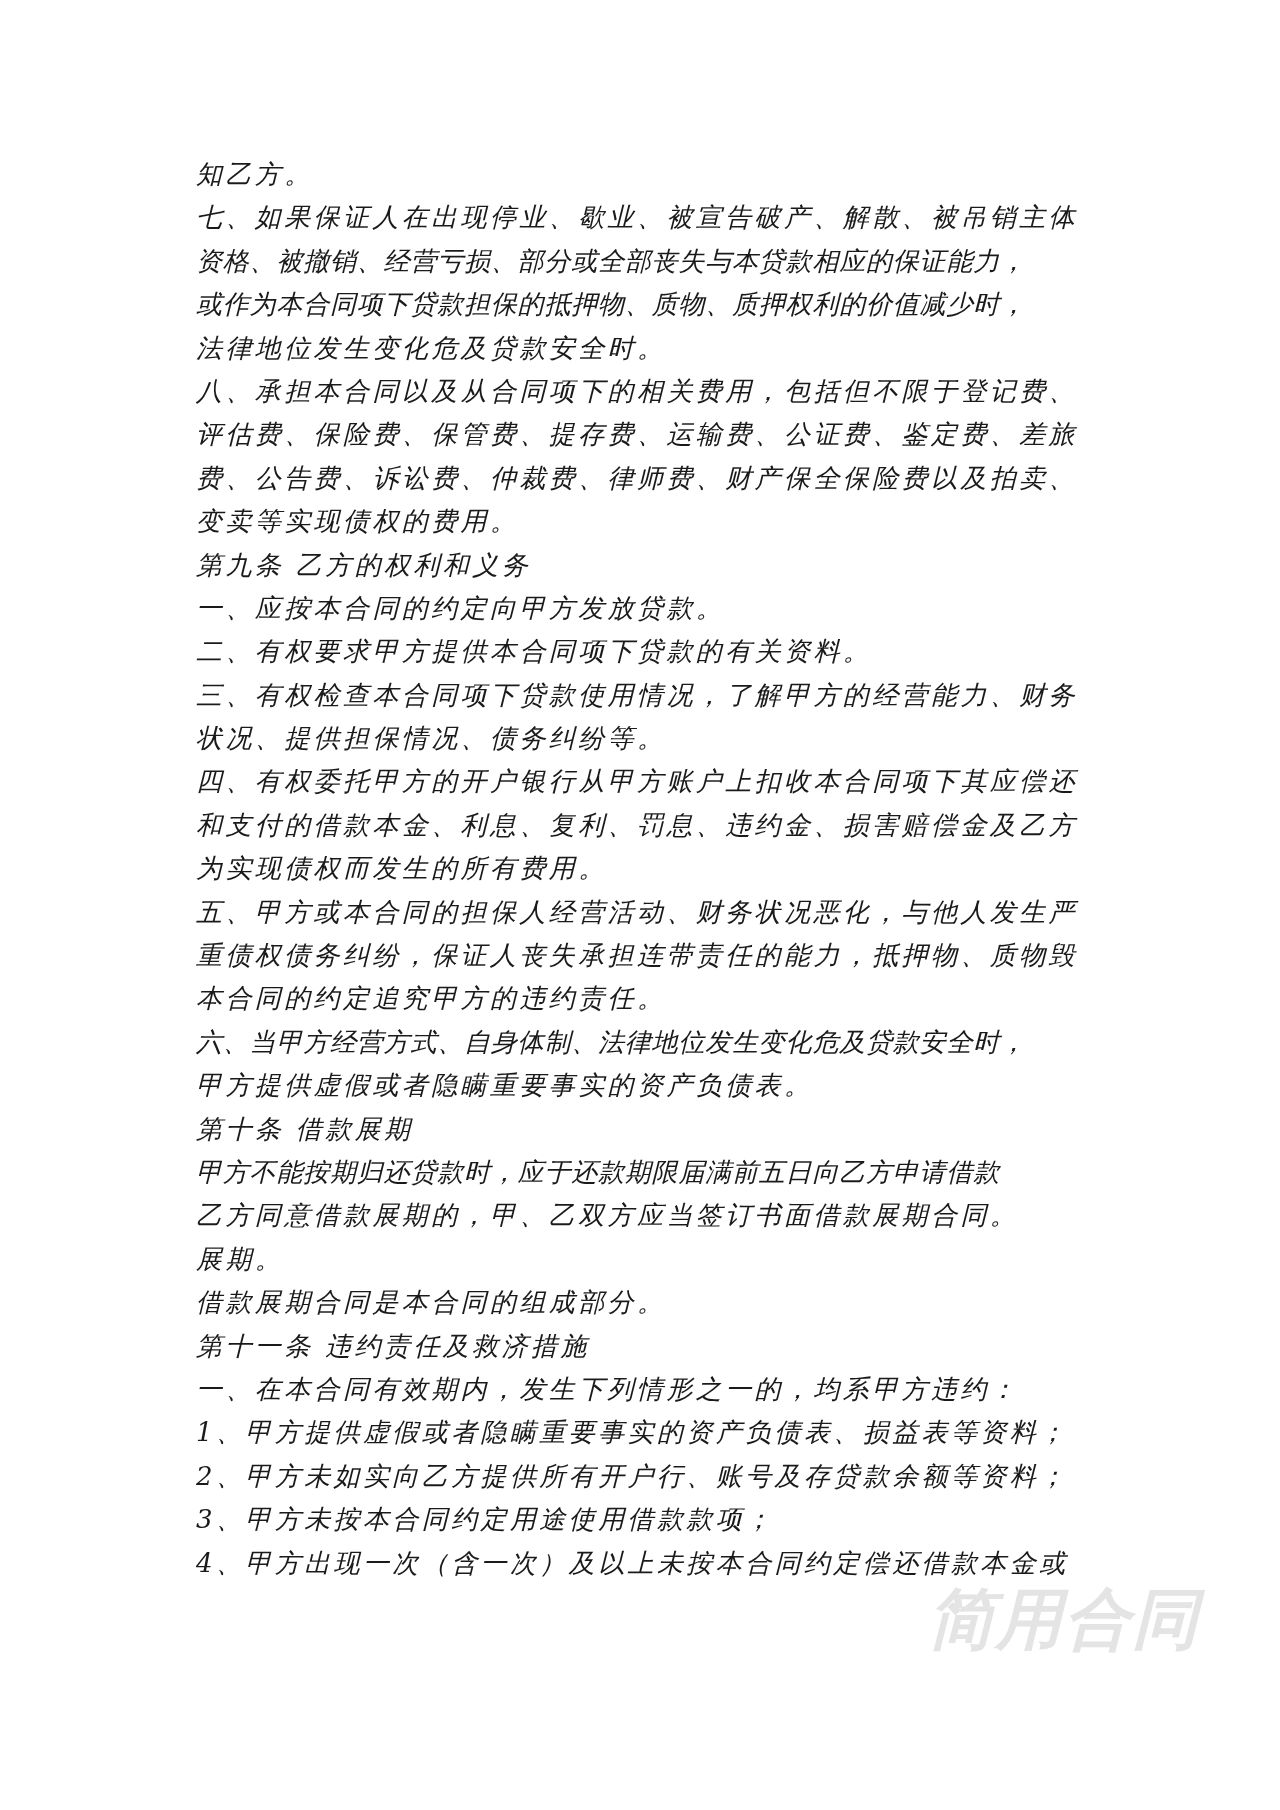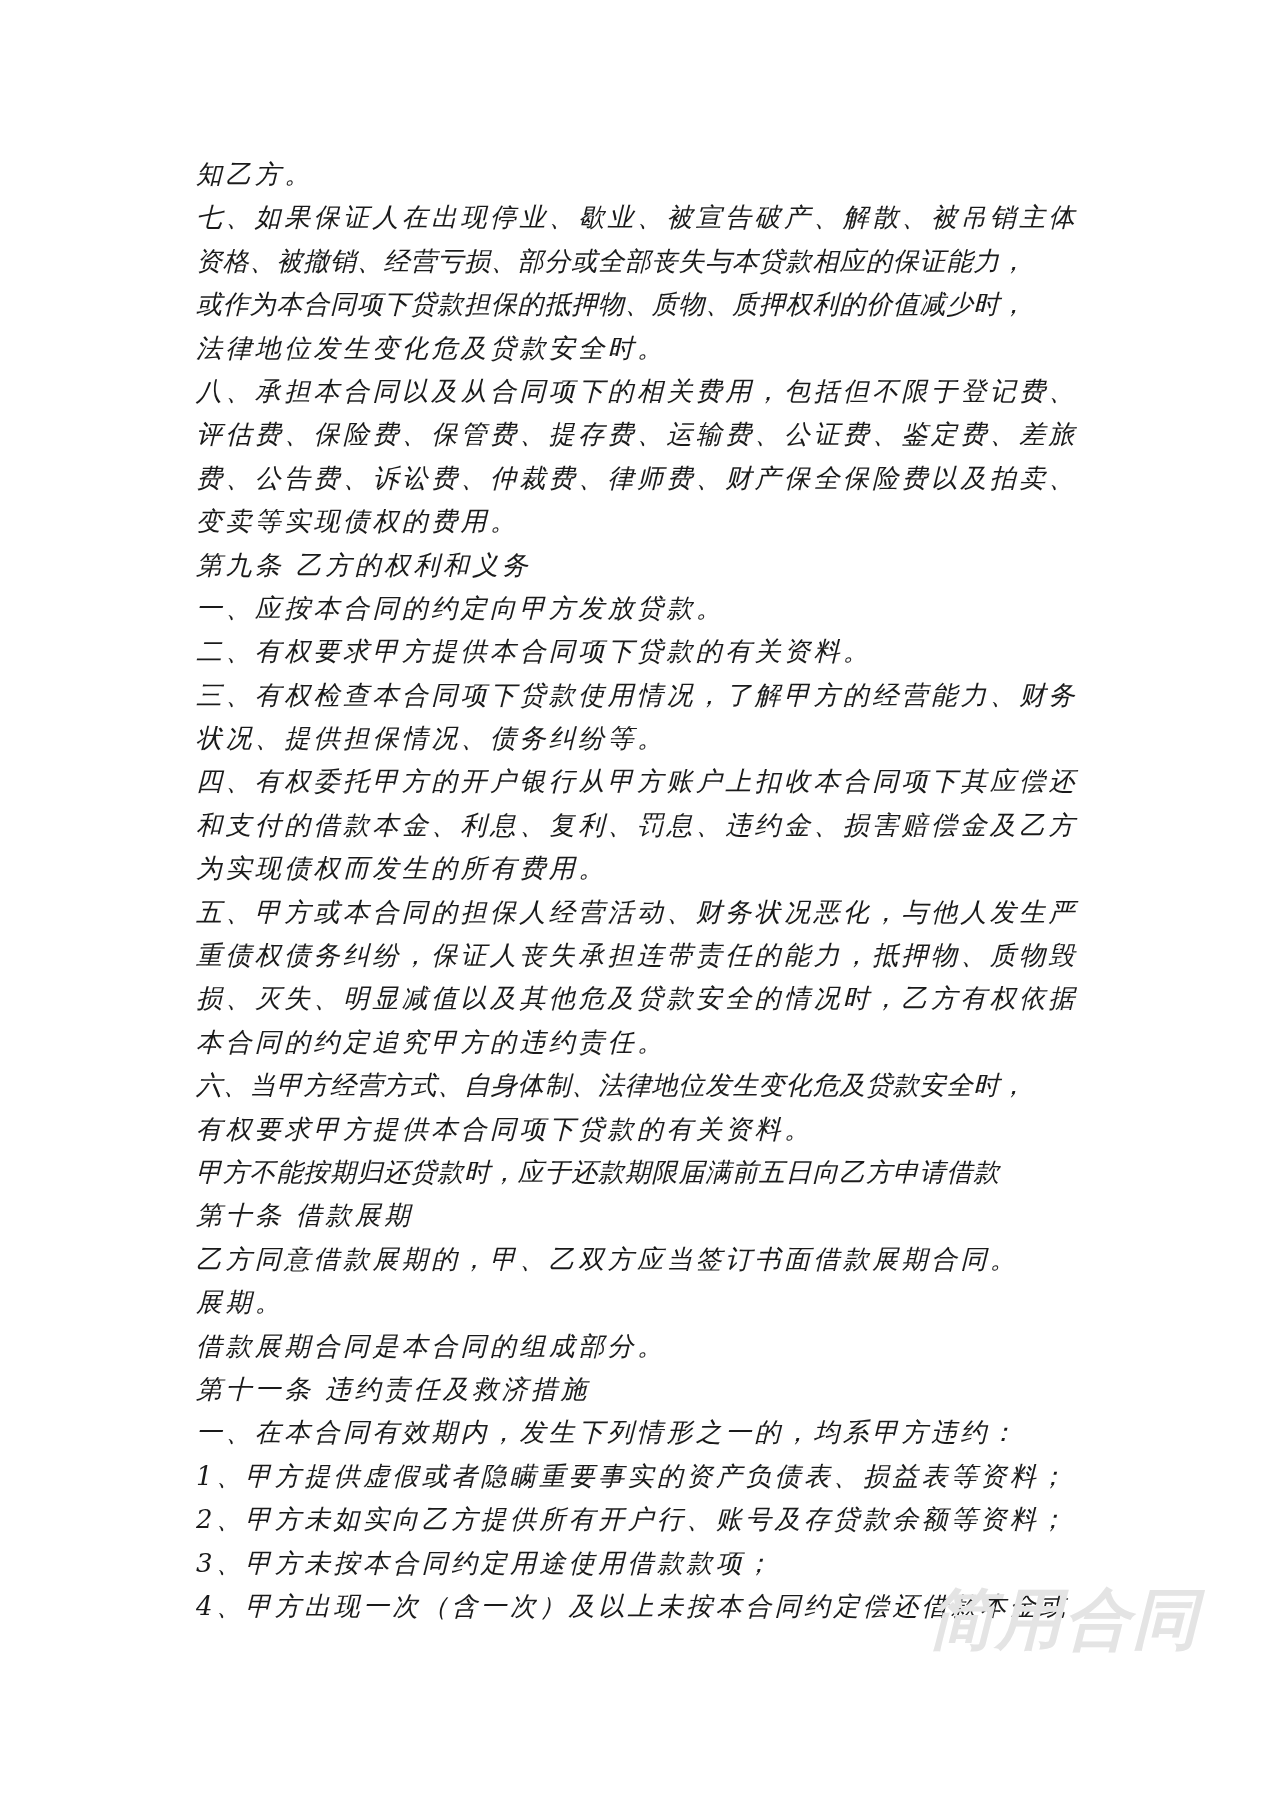--- a/index.html
+++ b/index.html
@@ -72,26 +72,25 @@
   <div class="line">第九条 乙方的权利和义务</div>
   <div class="line">一、应按本合同的约定向甲方发放贷款。</div>
   <div class="line">二、有权要求甲方提供本合同项下贷款的有关资料。</div>
   <div class="line">三、有权检查本合同项下贷款使用情况，了解甲方的经营能力、财务</div>
   <div class="line">状况、提供担保情况、债务纠纷等。</div>
   <div class="line">四、有权委托甲方的开户银行从甲方账户上扣收本合同项下其应偿还</div>
   <div class="line">和支付的借款本金、利息、复利、罚息、违约金、损害赔偿金及乙方</div>
   <div class="line">为实现债权而发生的所有费用。</div>
   <div class="line">五、甲方或本合同的担保人经营活动、财务状况恶化，与他人发生严</div>
   <div class="line">重债权债务纠纷，保证人丧失承担连带责任的能力，抵押物、质物毁</div>
-  <div class="line">损、灭失、明显减值以及其他危及贷款安全的情况时，乙方有权依据</div>
   <div class="line">本合同的约定追究甲方的违约责任。</div>
   <div class="line tight">六、当甲方经营方式、自身体制、法律地位发生变化危及贷款安全时，</div>
-  <div class="line">有权要求甲方提供本合同项下贷款的有关资料。</div>
+  <div class="line">甲方提供虚假或者隐瞒重要事实的资产负债表。</div>
+  <div class="line">第十条 借款展期</div>
   <div class="line tight">甲方不能按期归还贷款时，应于还款期限届满前五日向乙方申请借款</div>
-  <div class="line">第十条 借款展期</div>
   <div class="line">乙方同意借款展期的，甲、乙双方应当签订书面借款展期合同。</div>
   <div class="line">展期。</div>
   <div class="line">借款展期合同是本合同的组成部分。</div>
   <div class="line">第十一条 违约责任及救济措施</div>
   <div class="line">一、在本合同有效期内，发生下列情形之一的，均系甲方违约：</div>
   <div class="line">1、甲方提供虚假或者隐瞒重要事实的资产负债表、损益表等资料；</div>
   <div class="line">2、甲方未如实向乙方提供所有开户行、账号及存贷款余额等资料；</div>
   <div class="line">3、甲方未按本合同约定用途使用借款款项；</div>
   <div class="line">4、甲方出现一次（含一次）及以上未按本合同约定偿还借款本金或</div>
 </div>

